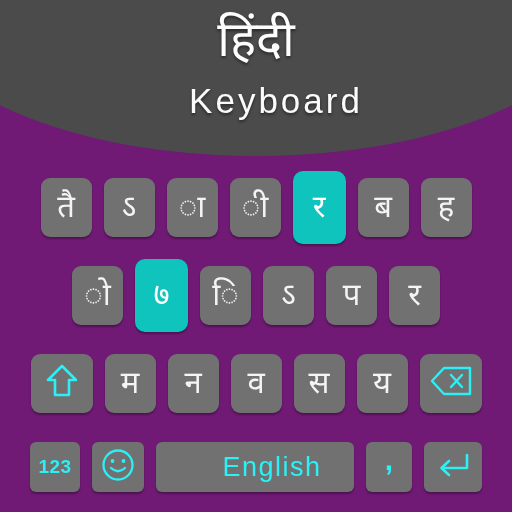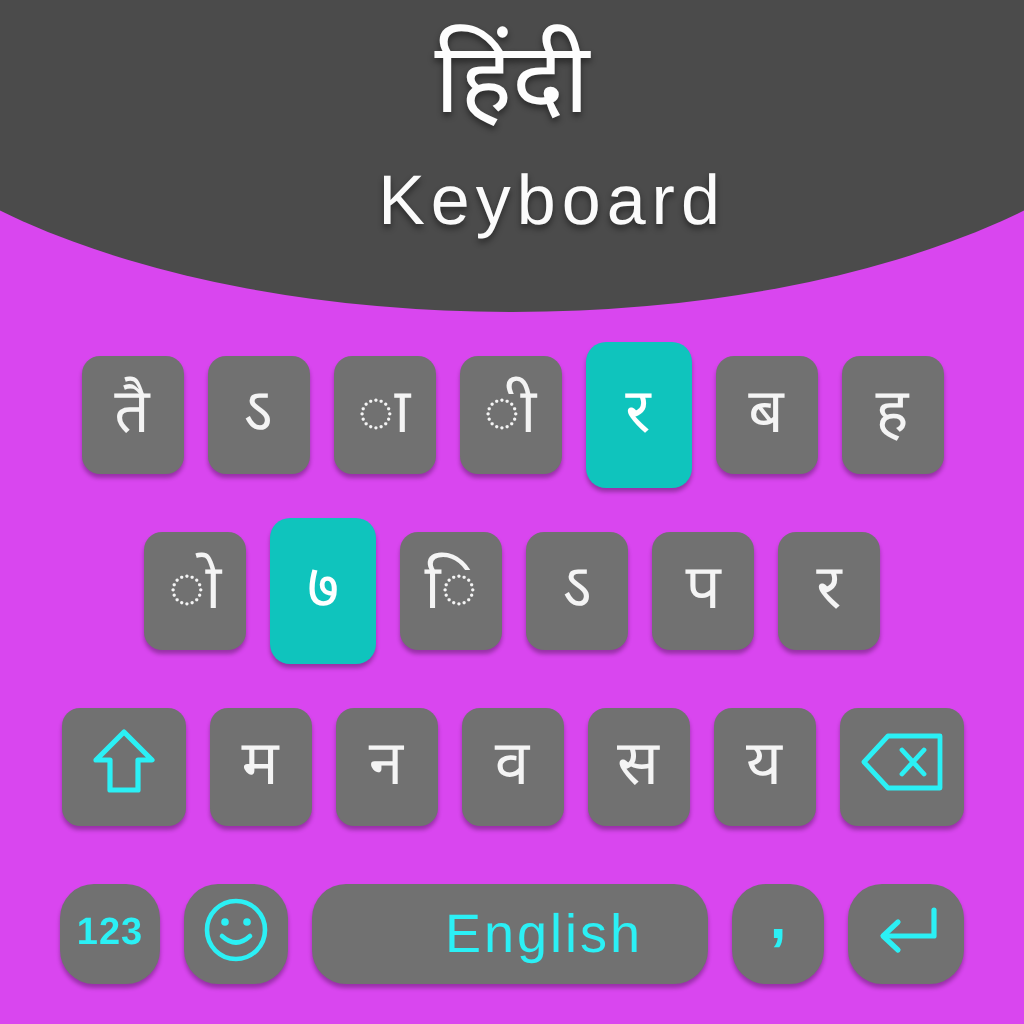--- a/index.html
+++ b/index.html
@@ -6,21 +6,21 @@
   html, body {
     margin: 0;
     padding: 0;
     background: #333333;
   }
   #app {
     position: relative;
     width: 512px;
     height: 512px;
     overflow: hidden;
-    background: #d946ef;
+    background: #701a75;
     font-family: "Liberation Sans", sans-serif;
     -webkit-font-smoothing: antialiased;
   }
 
   
   .header-arc {
     position: absolute;
     left: -90px;
     top: -300px;
     width: 692px;
@@ -112,21 +112,21 @@
     color: #ffffff;
   }
   .key.wide {
     width: 62px;
     height: 59px;
     margin: 0 6px;
   }
   .key.bottom {
     height: 50px;
     margin: 0 6px;
-    border-radius: 17px;
+    border-radius: 6px;
   }
   .key.num   { width: 50px; }
   .key.emoji { width: 52px; }
   .key.space { width: 198px; }
   .key.comma { width: 46px; }
   .key.enter { width: 58px; }
   .num-label {
     font-size: 19px;
     font-weight: 700;
     letter-spacing: 0.5px;

